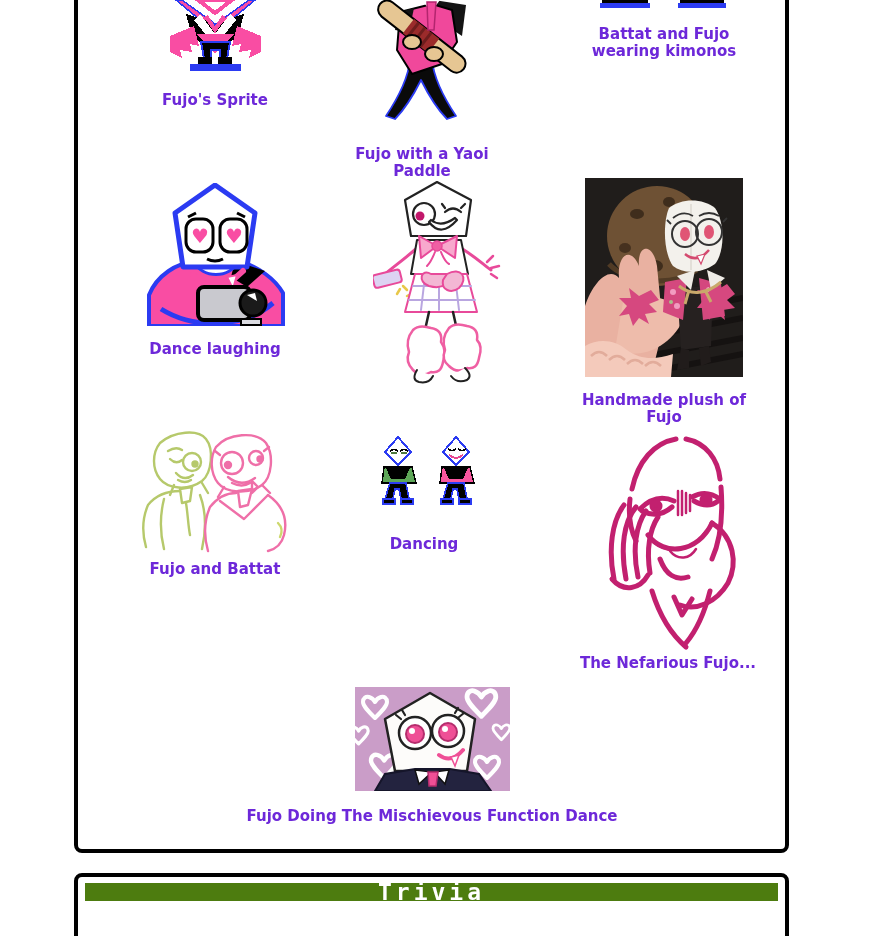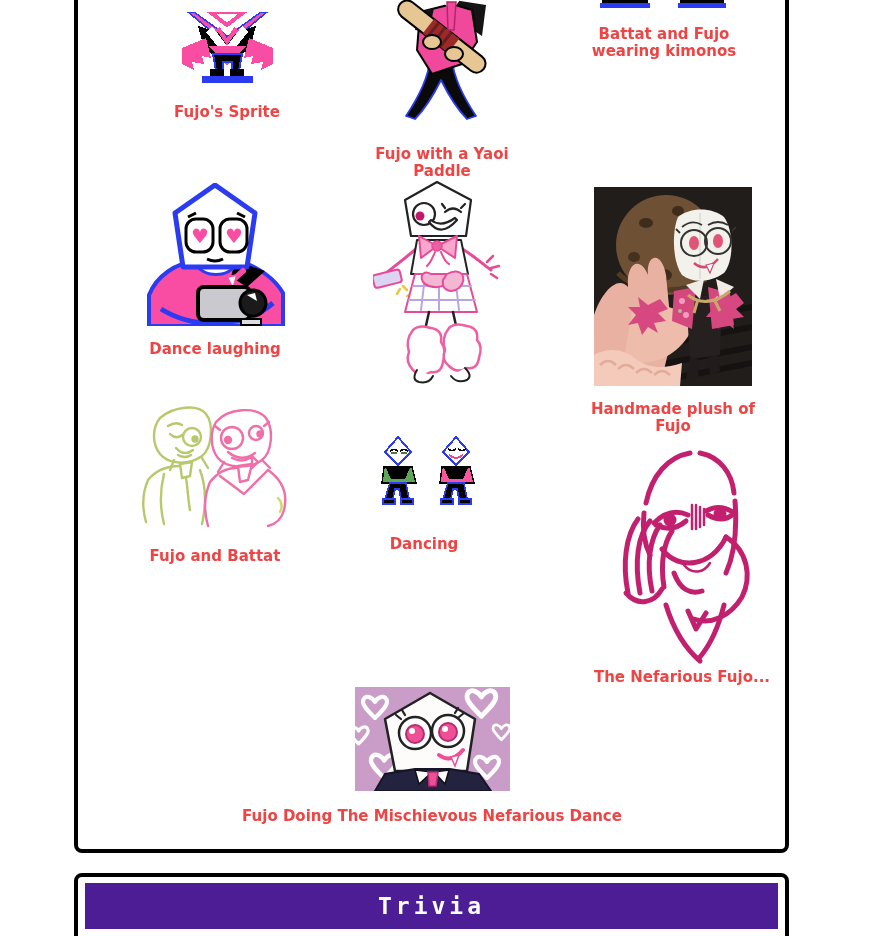--- a/index.html
+++ b/index.html
@@ -1,45 +1,45 @@
 <!DOCTYPE html>
 <html><head>
 <meta charset="utf-8">
 <style>
   html,body{margin:0;padding:0;background:#fff;}
   .page{position:relative;width:878px;height:936px;background:#fff;overflow:hidden;
         font-family:"DejaVu Sans",sans-serif;}
   .box{position:absolute;border:4px solid #000;border-radius:8px;background:#fff;box-sizing:border-box;}
   .gallery-box{left:74px;top:-60px;width:715px;height:913px;}
   .trivia-box{left:74px;top:873px;width:715px;height:140px;}
-  .trivia-bar{position:absolute;left:7px;top:6px;right:7px;height:46px;background:#4c1d95;
+  .trivia-bar{position:absolute;left:7px;top:6px;right:7px;height:18px;background:#4d7c0f;
               display:flex;align-items:center;justify-content:center;}
   .trivia-title{color:#fff;font-family:"DejaVu Sans Mono",monospace;font-weight:bold;
                 font-size:23px;letter-spacing:4px;}
   .g-item{position:absolute;display:flex;flex-direction:column;align-items:center;}
-  .caption{font-weight:bold;font-size:15px;line-height:17px;color:#ef4444;text-align:center;width:100%;}
+  .caption{font-weight:bold;font-size:15px;line-height:17px;color:#6d28d9;text-align:center;width:100%;}
   .it1{left:130px;top:0;width:170px;}   .it1 .caption{margin-top:19px;}
-  .it2{left:352px;top:0;width:180px;}   .it2 .caption{margin-top:25px;}
+  .it2{left:332px;top:0;width:180px;}   .it2 .caption{margin-top:25px;}
   .it3{left:574px;top:0;width:180px;}   .it3 .caption{margin-top:17px;}
   .it4{left:130px;top:183px;width:170px;} .it4 .caption{margin-top:15px;}
   .it5{left:355px;top:178px;width:170px;} .it5 .caption{margin-top:2px;}
   .it6{left:574px;top:178px;width:180px;} .it6 .caption{margin-top:15px;}
-  .it7{left:130px;top:400px;width:170px;gap:12px;} .it7 .caption{margin-top:6px;}
+  .it7{left:130px;top:425px;width:170px;} .it7 .caption{margin-top:6px;}
   .it8{left:359px;top:435px;width:130px;} .it8 .caption{margin-top:25px;}
   .it9{left:564px;top:425px;width:200px;} .it9 .caption{margin-top:2px;}
   .it10{left:132px;top:687px;width:600px;} .it10 .caption{margin-top:17px;}
 </style>
 </head>
 <body>
 
 <div class="page">
 
   <div class="box gallery-box"></div>
 
-  <figure class="g-item it1" style="margin:12px">
+  <figure class="g-item it1" style="margin:0">
     <svg width="95" height="73" viewBox="0 0 95 73" shape-rendering="crispEdges">
       <polygon points="8,0 14,0 50,26 44,30" fill="#F94DA3" stroke="#2B3BF2" stroke-width="1.5"></polygon>
       <polygon points="87,0 81,0 45,26 51,30" fill="#F94DA3" stroke="#2B3BF2" stroke-width="1.5"></polygon>
       <polygon points="30,0 64,0 47,13" fill="none" stroke="#F94DA3" stroke-width="4"></polygon>
       <polygon points="18,14 38,20 47,30 57,20 76,14 70,36 60,44 34,44 24,36" fill="#000"></polygon>
       <path d="M32,14 L47,34 L62,14 L68,20 L47,46 L26,20 Z" fill="#fff"></path>
       <path d="M38,16 L47,30 L56,16" stroke="#F94DA3" stroke-width="4" fill="none"></path>
       <polygon points="29,34 66,34 47,54" fill="#F94DA3"></polygon>
       <polygon points="26,26 31,46 22,44 24,52 12,50 14,58 2,52 2,36" fill="#F94DA3"></polygon>
       <polygon points="69,26 64,46 73,44 71,52 83,50 81,58 93,52 93,36" fill="#F94DA3"></polygon>
@@ -131,21 +131,21 @@
       <circle cx="47" cy="38" r="4.5" fill="#C2176B"></circle>
       <path d="M72,34 q8,-7 16,0 M72,30 l-3,-4 M88,30 l4,-4" stroke="#222" stroke-width="2.2"></path>
       <path d="M56,44 Q68,60 84,42 L82,40 Q68,50 58,42 Z" fill="#fff" stroke="#222" stroke-width="2.2"></path>
       <path d="M64,68 L46,58 L48,80 Z" fill="#F8A8CD" stroke="#E84A9A" stroke-width="2"></path>
       <path d="M64,68 L84,58 L82,80 Z" fill="#F8A8CD" stroke="#E84A9A" stroke-width="2"></path>
       <circle cx="64" cy="68" r="5" fill="#EF5FA3" stroke="#E84A9A" stroke-width="1.5"></circle>
       <path d="M62,74 q-4,10 -8,14 M68,74 q4,10 8,12" stroke="#E84A9A" stroke-width="2"></path>
     </svg>
   </figure>
 
-  <figure class="g-item it6" style="margin:9px">
+  <figure class="g-item it6" style="margin:0">
     <svg width="158" height="199" viewBox="0 0 158 199">
       <rect width="158" height="199" fill="#201D1B"></rect>
       <path d="M0,150 L158,120 M0,170 L158,140 M0,190 L158,160 M40,199 L158,176" stroke="#151211" stroke-width="6"></path>
       <circle cx="72" cy="58" r="50" fill="#6E5134"></circle>
       <ellipse cx="52" cy="36" rx="7" ry="5" fill="#3F2D1C"></ellipse>
       <ellipse cx="84" cy="24" rx="6" ry="5" fill="#3F2D1C"></ellipse>
       <ellipse cx="104" cy="54" rx="7" ry="6" fill="#46311f"></ellipse>
       <ellipse cx="40" cy="70" rx="6" ry="5" fill="#46311f"></ellipse>
       <ellipse cx="70" cy="88" rx="8" ry="6" fill="#3F2D1C"></ellipse>
       <path d="M24,86 C40,104 86,110 112,92" stroke="#513B25" stroke-width="5" fill="none"></path>
@@ -237,21 +237,21 @@
         <path d="M6,30 L34,30 L38,46 L4,46 Z" fill="#F9569F" stroke="#000" stroke-width="1.4"></path>
         <polygon points="8,31 32,31 27,42 13,42" fill="#000"></polygon>
         <polygon points="12,46 28,46 31,62 23,62 21,52 17,52 15,62 7,62" fill="#000" stroke="#2B3BF2" stroke-width="1.6"></polygon>
         <rect x="5" y="62" width="12" height="5" fill="#000" stroke="#2B3BF2" stroke-width="1.4"></rect>
         <rect x="23" y="62" width="12" height="5" fill="#000" stroke="#2B3BF2" stroke-width="1.4"></rect>
       </g>
     </svg>
     <figcaption class="caption">Dancing</figcaption>
   </figure>
 
-  <figure class="g-item it9" style="margin:18px">
+  <figure class="g-item it9" style="margin:4px">
     <svg width="148" height="224" viewBox="0 0 148 224" fill="none" stroke="#C2206F" stroke-linecap="round" stroke-linejoin="round">
       <g stroke-width="5">
         <path d="M38,60 C44,32 60,14 82,10"></path>
         <path d="M92,10 C112,14 124,30 126,50"></path>
         <path d="M127,58 C129,84 127,110 118,130"></path>
         <path d="M36,70 C34,88 36,100 42,112"></path>
         <path d="M46,80 Q62,64 80,72"></path>
         <path d="M48,82 Q64,90 78,78"></path>
         <circle cx="62" cy="77" r="4" fill="#C2206F"></circle>
         <path d="M98,68 Q112,60 126,70"></path>
@@ -299,21 +299,21 @@
       <circle cx="60" cy="46" r="16" fill="#fff" stroke="#222" stroke-width="2.5"></circle>
       <circle cx="93" cy="44" r="16" fill="#fff" stroke="#222" stroke-width="2.5"></circle>
       <circle cx="60" cy="47" r="9" fill="#EF4F96" stroke="#B52D6D" stroke-width="2"></circle>
       <circle cx="93" cy="45" r="9" fill="#EF4F96" stroke="#B52D6D" stroke-width="2"></circle>
       <circle cx="57" cy="44" r="3" fill="#fff"></circle>
         <circle cx="90" cy="42" r="3" fill="#fff"></circle>
       <path d="M46,32 l-5,-4 M50,28 l-3,-5 M104,30 l5,-4 M100,26 l3,-5" stroke="#222" stroke-width="2.2" stroke-linecap="round"></path>
       <path d="M84,68 Q96,77 108,63" stroke="#EF4F96" stroke-width="4" fill="none" stroke-linecap="round"></path>
       <polygon points="96,70 104,68 100,79" fill="#fff" stroke="#EF4F96" stroke-width="1.5"></polygon>
     </svg>
-    <figcaption class="caption">Fujo Doing The Mischievous Nefarious Dance</figcaption>
+    <figcaption class="caption">Fujo Doing The Mischievous Function Dance</figcaption>
   </figure>
 
   <div class="box trivia-box">
     <div class="trivia-bar">
       <span class="trivia-title">Trivia</span>
     </div>
   </div>
 
 </div>
 

